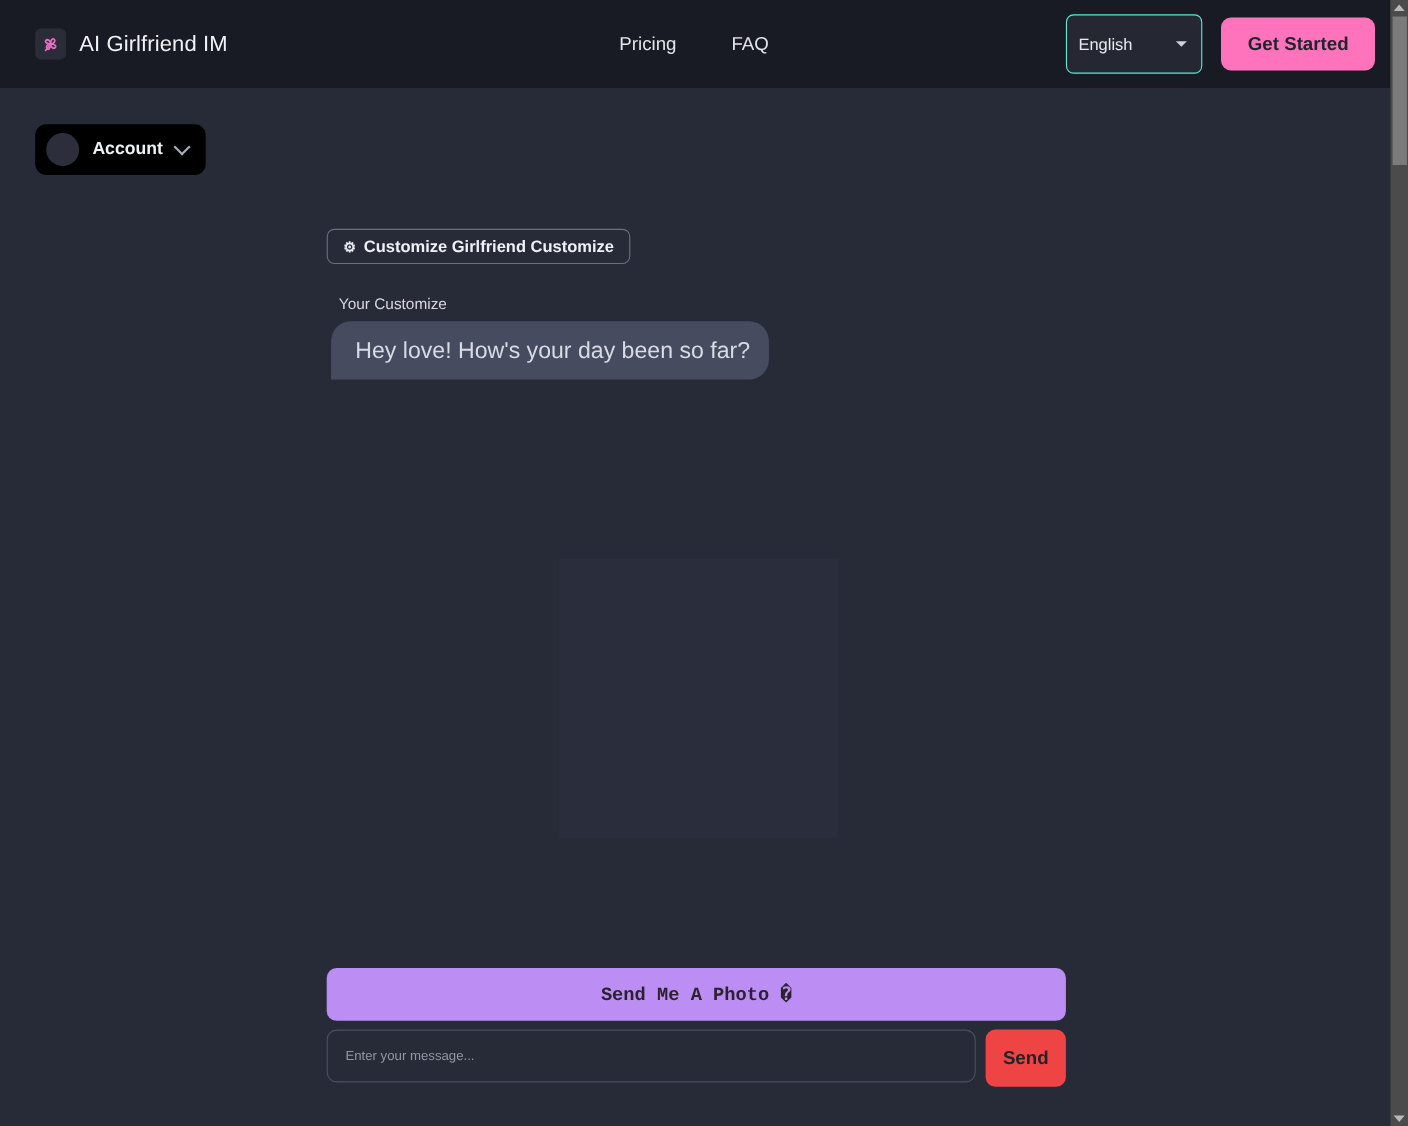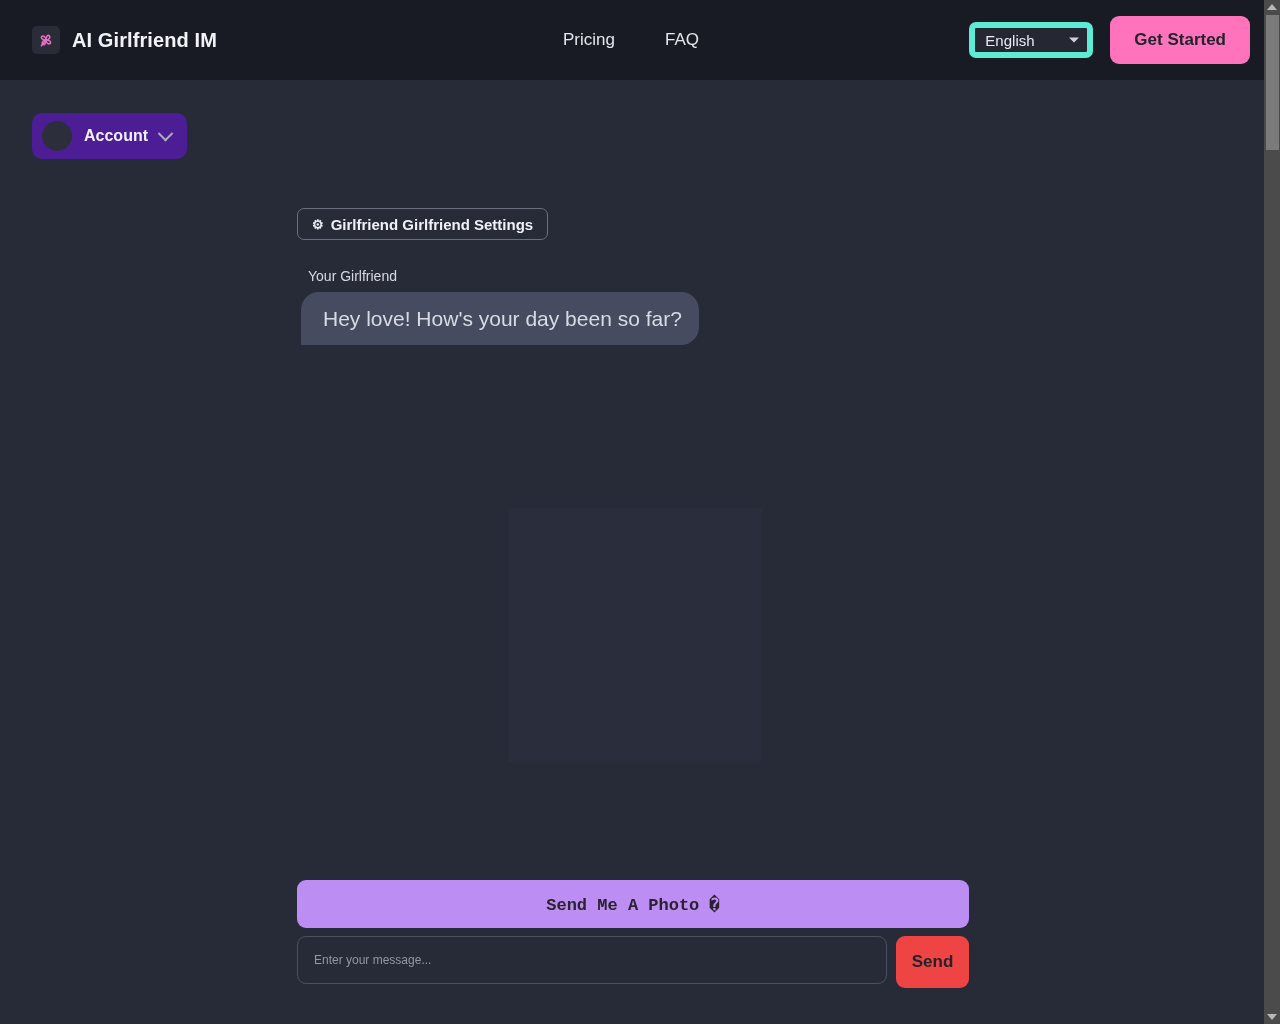--- a/index.html
+++ b/index.html
@@ -51,21 +51,21 @@
     height: 28px;
     border-radius: 5px;
     background: #2a2c37;
     display: flex;
     align-items: center;
     justify-content: center;
   }
 
   .brand-title {
     font-size: 20px;
-    font-weight: bold;
+    font-weight: normal;
     color: #f2f3f7;
     letter-spacing: 0.1px;
   }
 
   .nav-links {
     position: absolute;
     left: 563px;
     display: flex;
     align-items: flex-start;
     gap: 50px;
@@ -81,23 +81,23 @@
   .header-right {
     position: absolute;
     right: 14px;
     display: flex;
     align-items: center;
     gap: 17px;
   }
 
   .lang-select {
     width: 124px;
-    height: 36px;
+    height: 54px;
     background: #252833;
-    border: 6px solid #5eead4;
+    border: 1px solid #5eead4;
     border-radius: 7px;
     color: #e8eaf0;
     font-family: "Liberation Sans", sans-serif;
     font-size: 15px;
     padding: 0 10px;
     cursor: pointer;
     appearance: none;
     -webkit-appearance: none;
     position: relative;
   }
@@ -127,21 +127,21 @@
     cursor: pointer;
   }
 
   
   .account-chip {
     position: absolute;
     left: 32px;
     top: 113px;
     height: 46px;
     padding: 0 16px 0 10px;
-    background: #4c1d95;
+    background: #000000;
     border-radius: 10px;
     display: flex;
     align-items: center;
     gap: 12px;
     cursor: pointer;
   }
 
   .avatar {
     width: 30px;
     height: 30px;
@@ -368,25 +368,25 @@
   <div class="account-chip">
     <span class="avatar"></span>
     <span class="account-label">Account</span>
     <span class="chev"></span>
   </div>
 
   <div class="chat-col">
 
     <button class="customize-btn">
       <span class="gear">⚙</span>
-      <span>Girlfriend Girlfriend Settings</span>
+      <span>Customize Girlfriend Customize</span>
     </button>
 
     <div class="msg-block">
-      <div class="msg-sender">Your Girlfriend</div>
+      <div class="msg-sender">Your Customize</div>
       <div class="msg-bubble">Hey love! How's your day been so far?</div>
     </div>
 
     <div class="photo-placeholder"></div>
 
     <div class="composer">
       <button class="photo-btn">Send Me A Photo �</button>
       <div class="composer-row">
         <input class="msg-input" type="text" placeholder="Enter your message..." style="">
         <button class="send-btn">Send</button>

